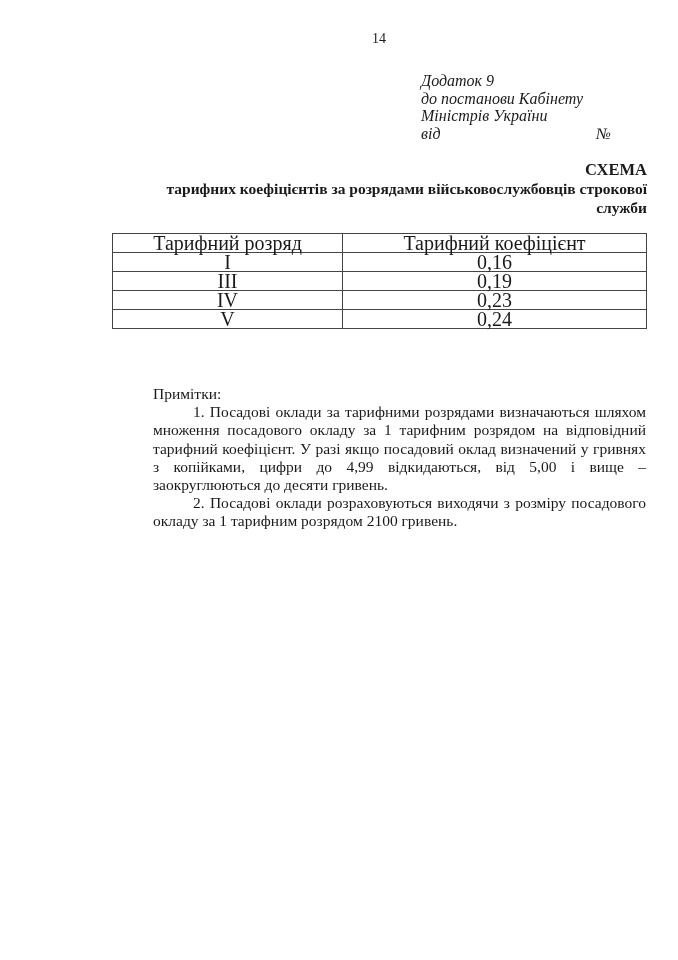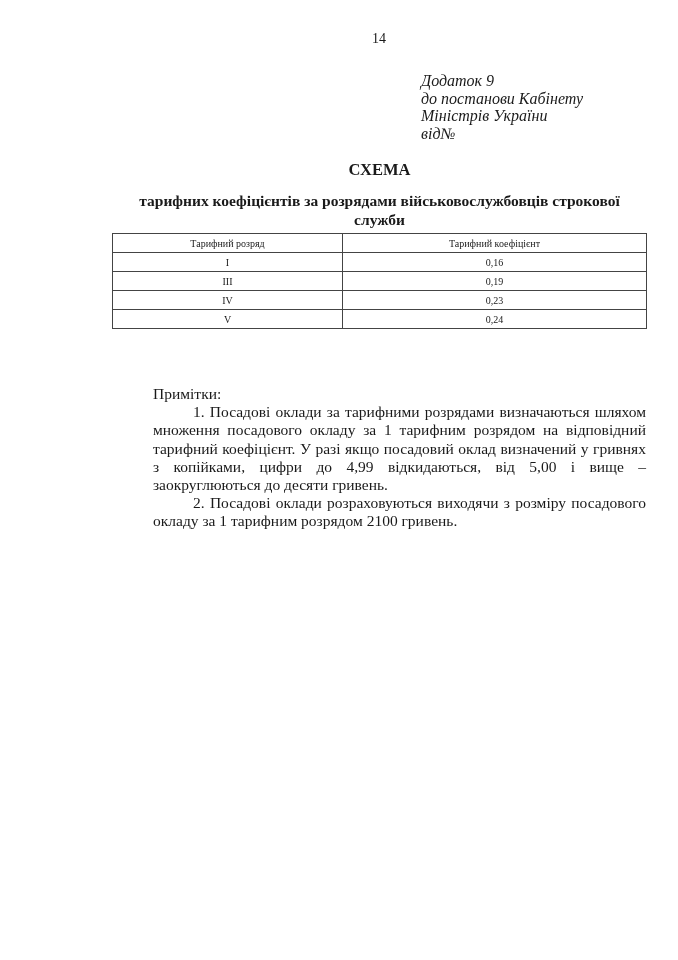--- a/index.html
+++ b/index.html
@@ -25,40 +25,40 @@
     .appendix {
       position: absolute;
       top: 72px;
       left: 421px;
       width: 190px;
       font-size: 16px;
       line-height: 17.5px;
       font-style: italic;
     }
     .appendix .line { display: block; white-space: nowrap; }
-    .appendix .date-line { display: flex; width: 190px; }
+    .appendix .date-line { display: flex; justify-content: space-between; width: 190px; }
     .title-block {
       position: absolute;
       top: 160px;
       left: 112px;
       width: 535px;
-      text-align: center;
+      text-align: right;
       font-weight: bold;
       font-size: 16px;
       line-height: 19px;
     }
     .title-block .main { display: block; font-size: 16.5px; }
-    .title-block .sub { display: block; font-size: 15.5px; margin-top: 12px; }
+    .title-block .sub { display: block; font-size: 15.5px; }
     table.rates {
       position: absolute;
       top: 233px;
       left: 112px;
       width: 535px;
       border-collapse: collapse;
-      font-size: 10px;
+      font-size: 20px;
     }
     table.rates th, table.rates td {
       border: 1.2px solid #444;
       text-align: center;
       font-weight: normal;
       height: 18px;
       padding: 0;
       line-height: 17px;
     }
     table.rates th.col1, table.rates td.col1 { width: 229px; }

